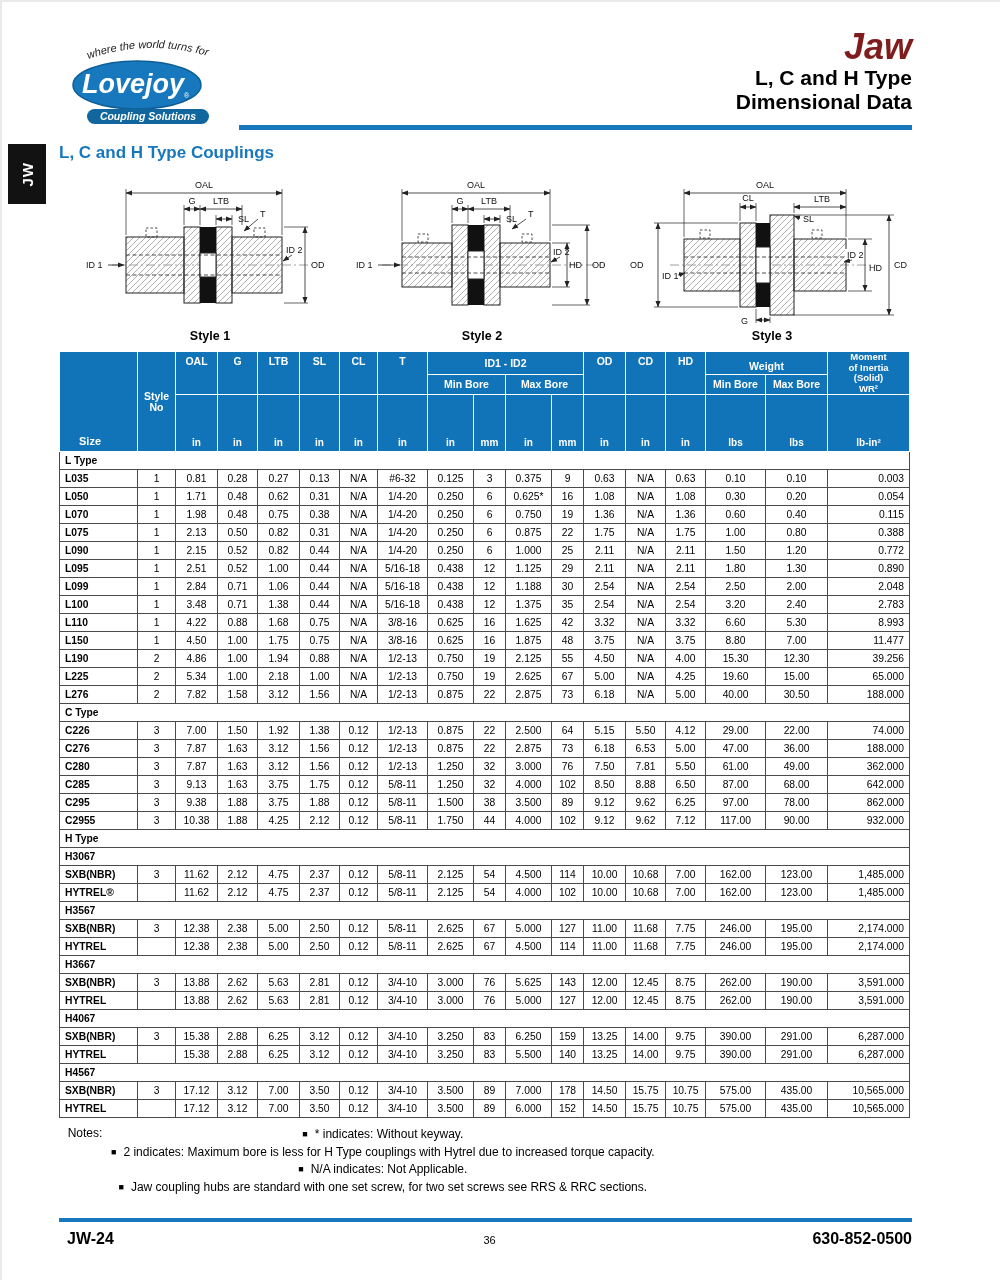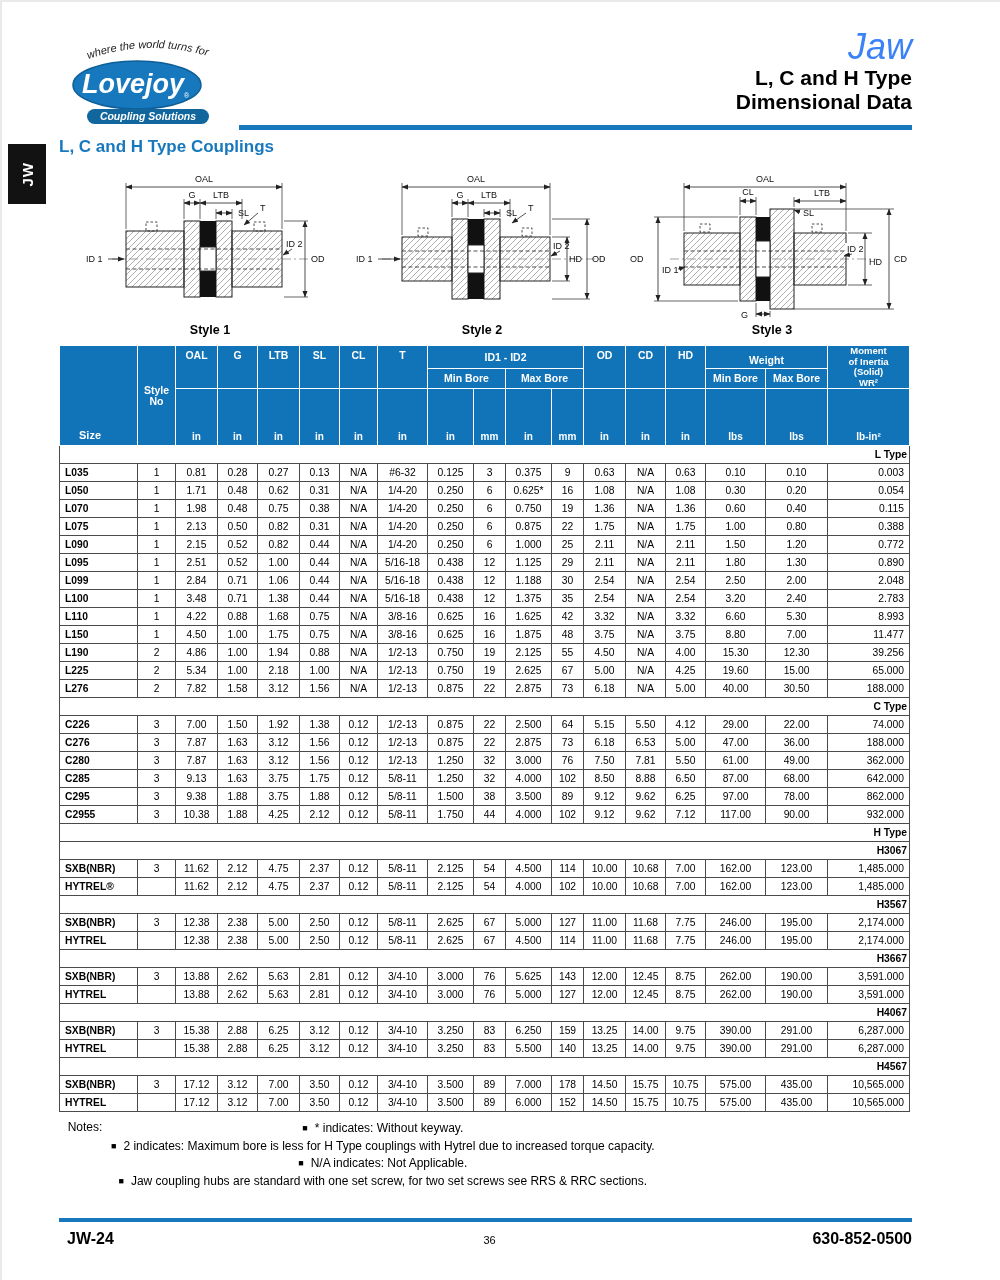--- a/index.html
+++ b/index.html
@@ -7,25 +7,25 @@
   .page{position:relative;width:1000px;height:1280px;background:#fff;overflow:hidden;border-top:2px solid #e9e9e9;border-left:2px solid #e9e9e9;box-sizing:border-box;}
 
   
   .side-tab{position:absolute;left:6px;top:142px;width:38px;height:60px;background:#121212;display:flex;align-items:center;justify-content:center;}
   .side-tab span{writing-mode:vertical-rl;transform:rotate(180deg);color:#fff;font-weight:bold;font-size:15px;letter-spacing:1px;}
 
   
   .header{display:flex;padding:26px 88px 0 55px;}
   .logo-block{width:182px;flex:0 0 182px;}
   .title-block{flex:1;display:flex;flex-direction:column;align-items:flex-end;}
-  .jaw-title{font-size:36px;font-weight:normal;font-style:italic;color:#3b82f6;line-height:38px;}
+  .jaw-title{font-size:36px;font-weight:bold;font-style:italic;color:#7f1d1d;line-height:38px;}
   .sub-title{font-size:21px;font-weight:bold;line-height:24px;}
   .header-rule{margin-top:auto;height:5px;background:#1878be;width:100%;}
 
-  .section-title{margin:7px 0 0 57px;color:#1878be;font-weight:bold;font-size:17px;}
+  .section-title{margin:13px 0 0 57px;color:#1878be;font-weight:bold;font-size:17px;}
 
   
   .diagrams{display:flex;justify-content:space-between;margin:6px 82px 0 80px;}
   .diagram{display:flex;flex-direction:column;align-items:center;}
   .diag text{font-family:"Liberation Sans",sans-serif;}
   .diag-caption{font-weight:bold;font-size:12.5px;margin-top:2px;}
 
   .table-title{margin:10px 0 0 57px;font-weight:bold;font-style:italic;font-size:15px;}
 
   
@@ -35,21 +35,21 @@
   th.c-size{vertical-align:bottom;text-align:left;padding:0 0 4px 19px;font-size:11px;}
   th.c-style{vertical-align:middle;line-height:11px;}
   th.c-dim{vertical-align:top;padding-top:3px;}
   th.c-grp{vertical-align:middle;}
   th.c-weight{vertical-align:bottom;padding-bottom:2px;}
   th.c-moment{vertical-align:middle;font-size:9.5px;line-height:10.5px;padding:0;}
   th.c-moment span{display:block;}
   tr.units th{height:52px;vertical-align:bottom;padding-bottom:3px;font-size:10px;}
   .dimtable td{border:1px solid #4a4a4a;font-size:10.3px;text-align:center;height:15px;line-height:12px;padding:1px 2px;}
   td.sizec{text-align:left;font-weight:bold;padding-left:5px;}
-  td.sec{text-align:right;font-weight:bold;padding-left:5px;}
+  td.sec{text-align:left;font-weight:bold;padding-left:5px;}
   td.momc{text-align:right;padding-right:5px;}
 
   
   .notes{display:flex;margin:8px 0 0 57px;font-size:12px;text-align:center;}
   .notes-label{width:52px;flex:0 0 52px;}
   .note-line{line-height:16.5px;}
   .bullet{font-size:9px;margin-right:7px;position:relative;top:-1px;}
 
   
   .footer-rule{position:absolute;left:57px;right:88px;top:1216px;height:4px;background:#1878be;}

